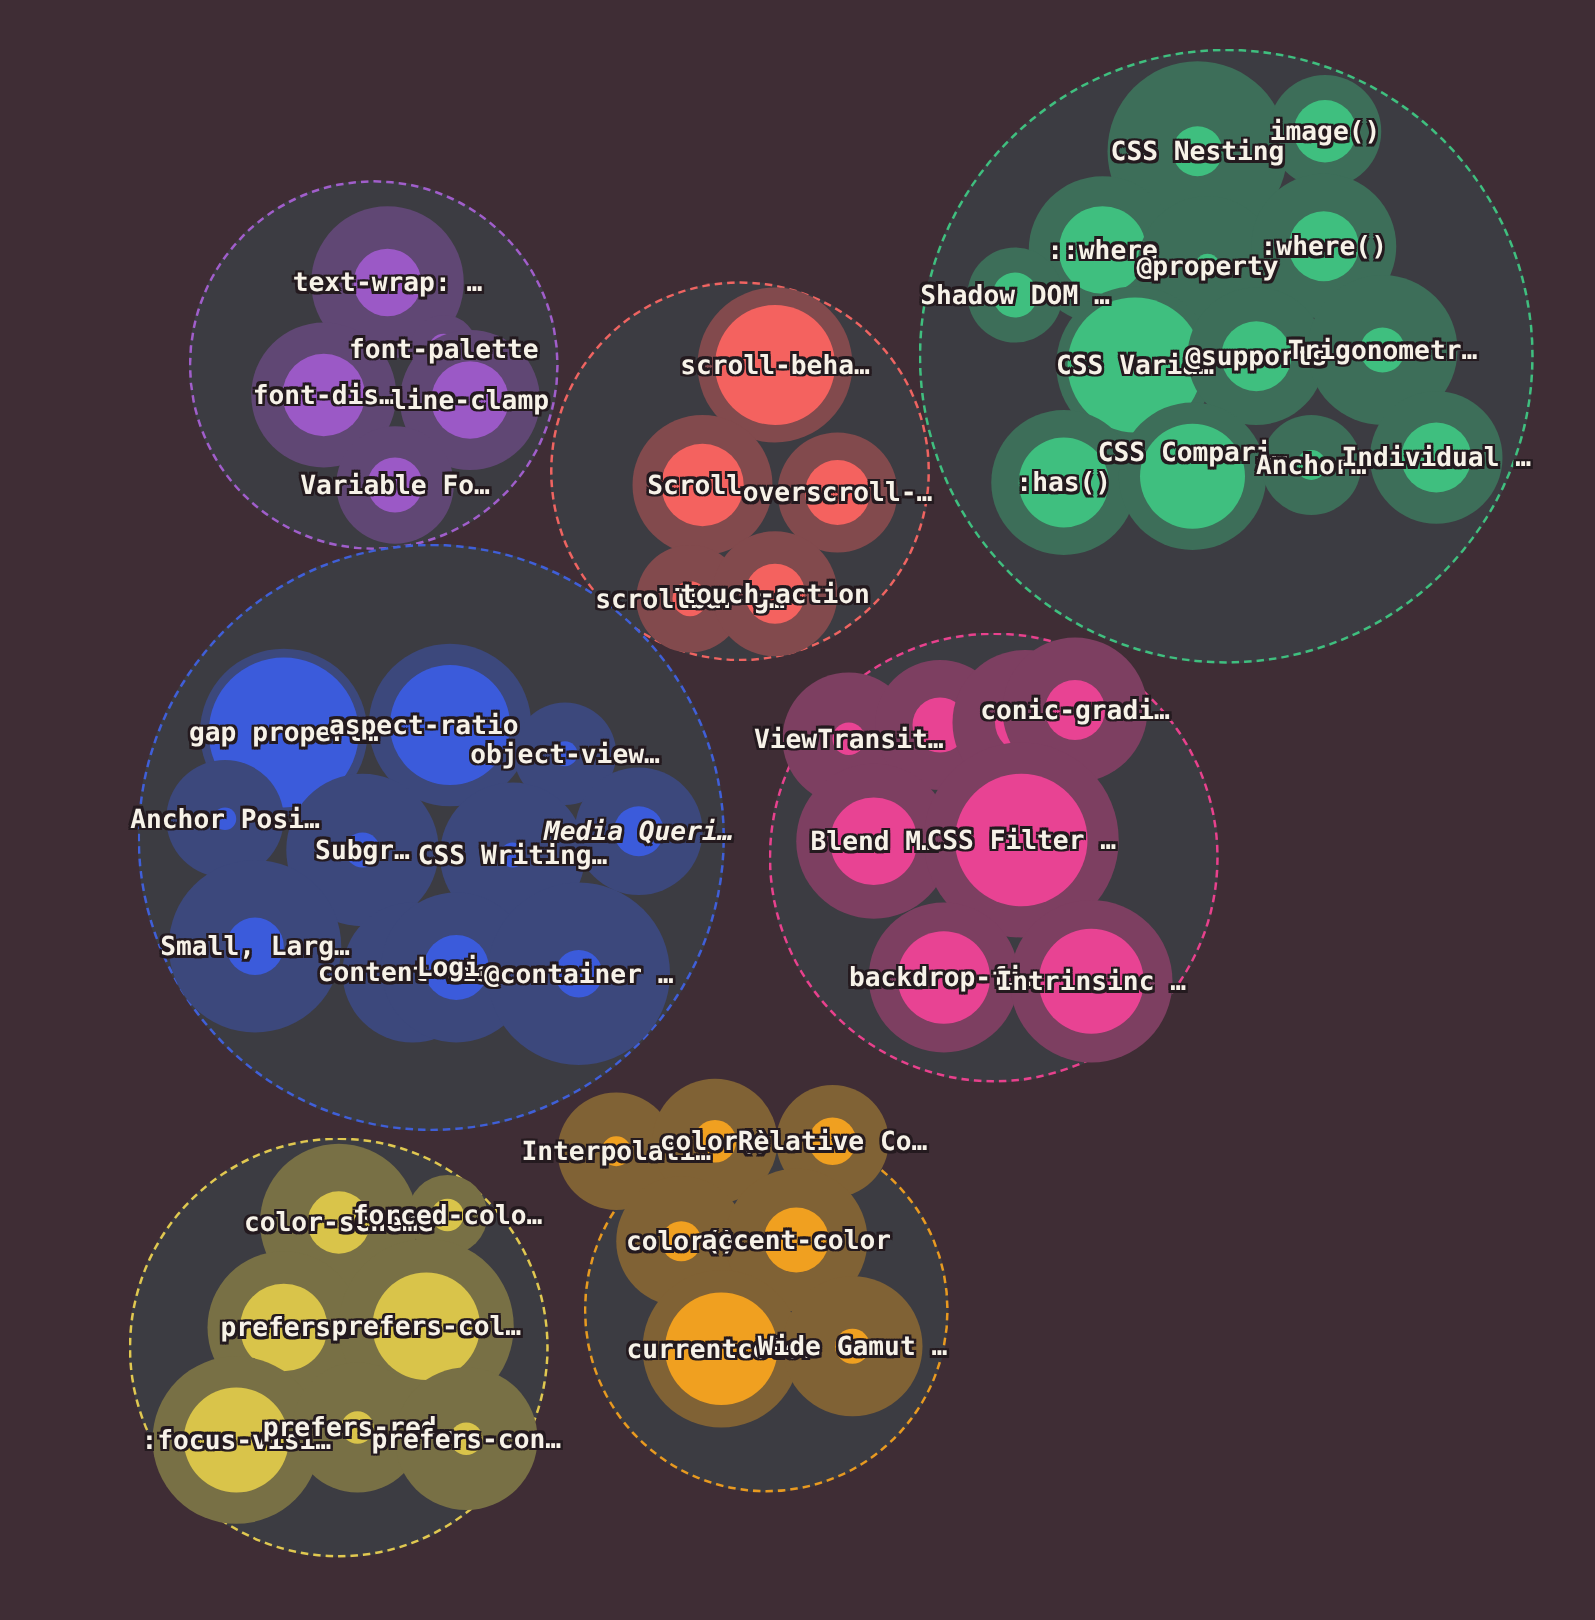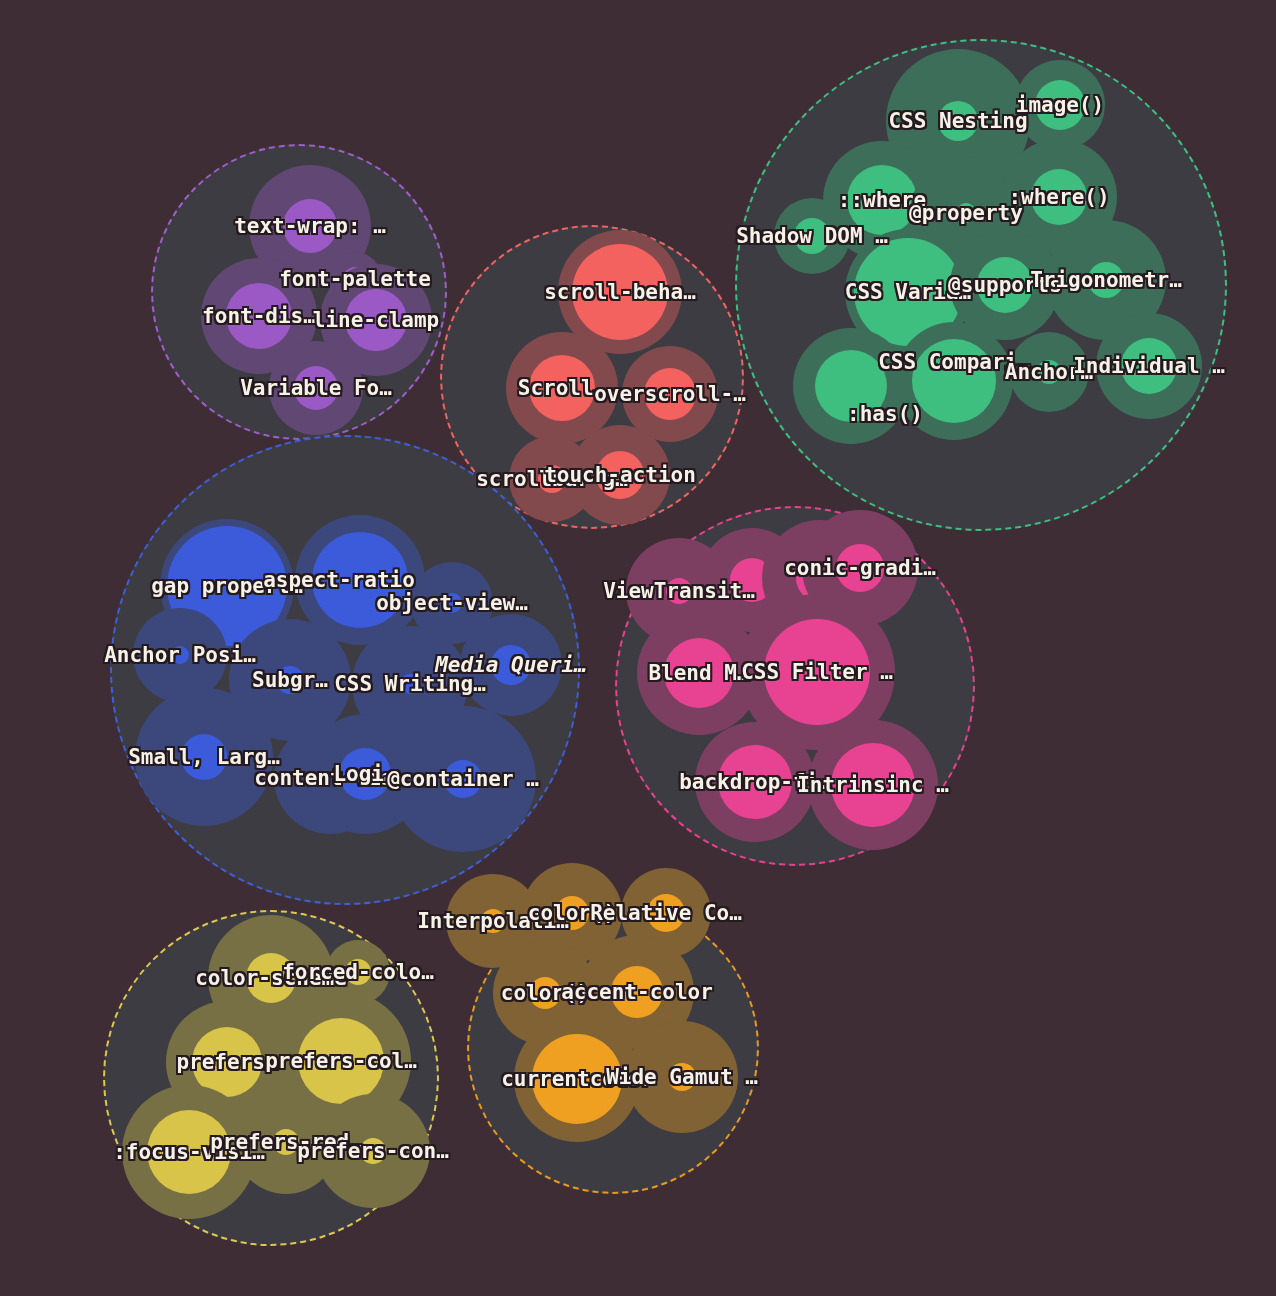--- a/index.html
+++ b/index.html
@@ -256,21 +256,21 @@
     <div class="label over" style="left: 620px; top: 475px;">touch-action</div>
     <div class="label over" style="left: 958px; top: 121px;">CSS Nesting</div>
     <div class="label over" style="left: 1060px; top: 105px;">image()</div>
     <div class="label over" style="left: 882px; top: 200px;">::where</div>
     <div class="label over" style="left: 966px; top: 213px;">@property</div>
     <div class="label over" style="left: 1059px; top: 197px;">:where()</div>
     <div class="label over" style="left: 812px; top: 236px;">Shadow DOM …</div>
     <div class="label over" style="left: 908px; top: 292px;">CSS Varia…</div>
     <div class="label over" style="left: 1005px; top: 285px;">@supports</div>
     <div class="label over" style="left: 1106px; top: 280px;">Trigonometr…</div>
-    <div class="label over" style="left: 885px; top: 386px; margin-top: 28px;">:has()</div>
+    <div class="label over" style="left: 851px; top: 386px;">:has()</div>
     <div class="label over" style="left: 954px; top: 362px;">CSS Compari…</div>
     <div class="label over" style="left: 1049px; top: 372px;">Anchor…</div>
     <div class="label over" style="left: 1149px; top: 366px;">Individual …</div>
     <div class="label over" style="left: 227px; top: 586px;">gap propert…</div>
     <div class="label over" style="left: 339px; top: 580px;">aspect-ratio</div>
     <div class="label over" style="left: 452px; top: 603px;">object-view…</div>
     <div class="label over" style="left: 180px; top: 655px;">Anchor Posi…</div>
     <div class="label over" style="left: 290px; top: 680px;">Subgr…</div>
     <div class="label over" style="left: 410px; top: 684px;">CSS Writing…</div>
     <div class="label over" style="left: 511px; top: 665px; font-style: italic;">Media Queri…</div>

